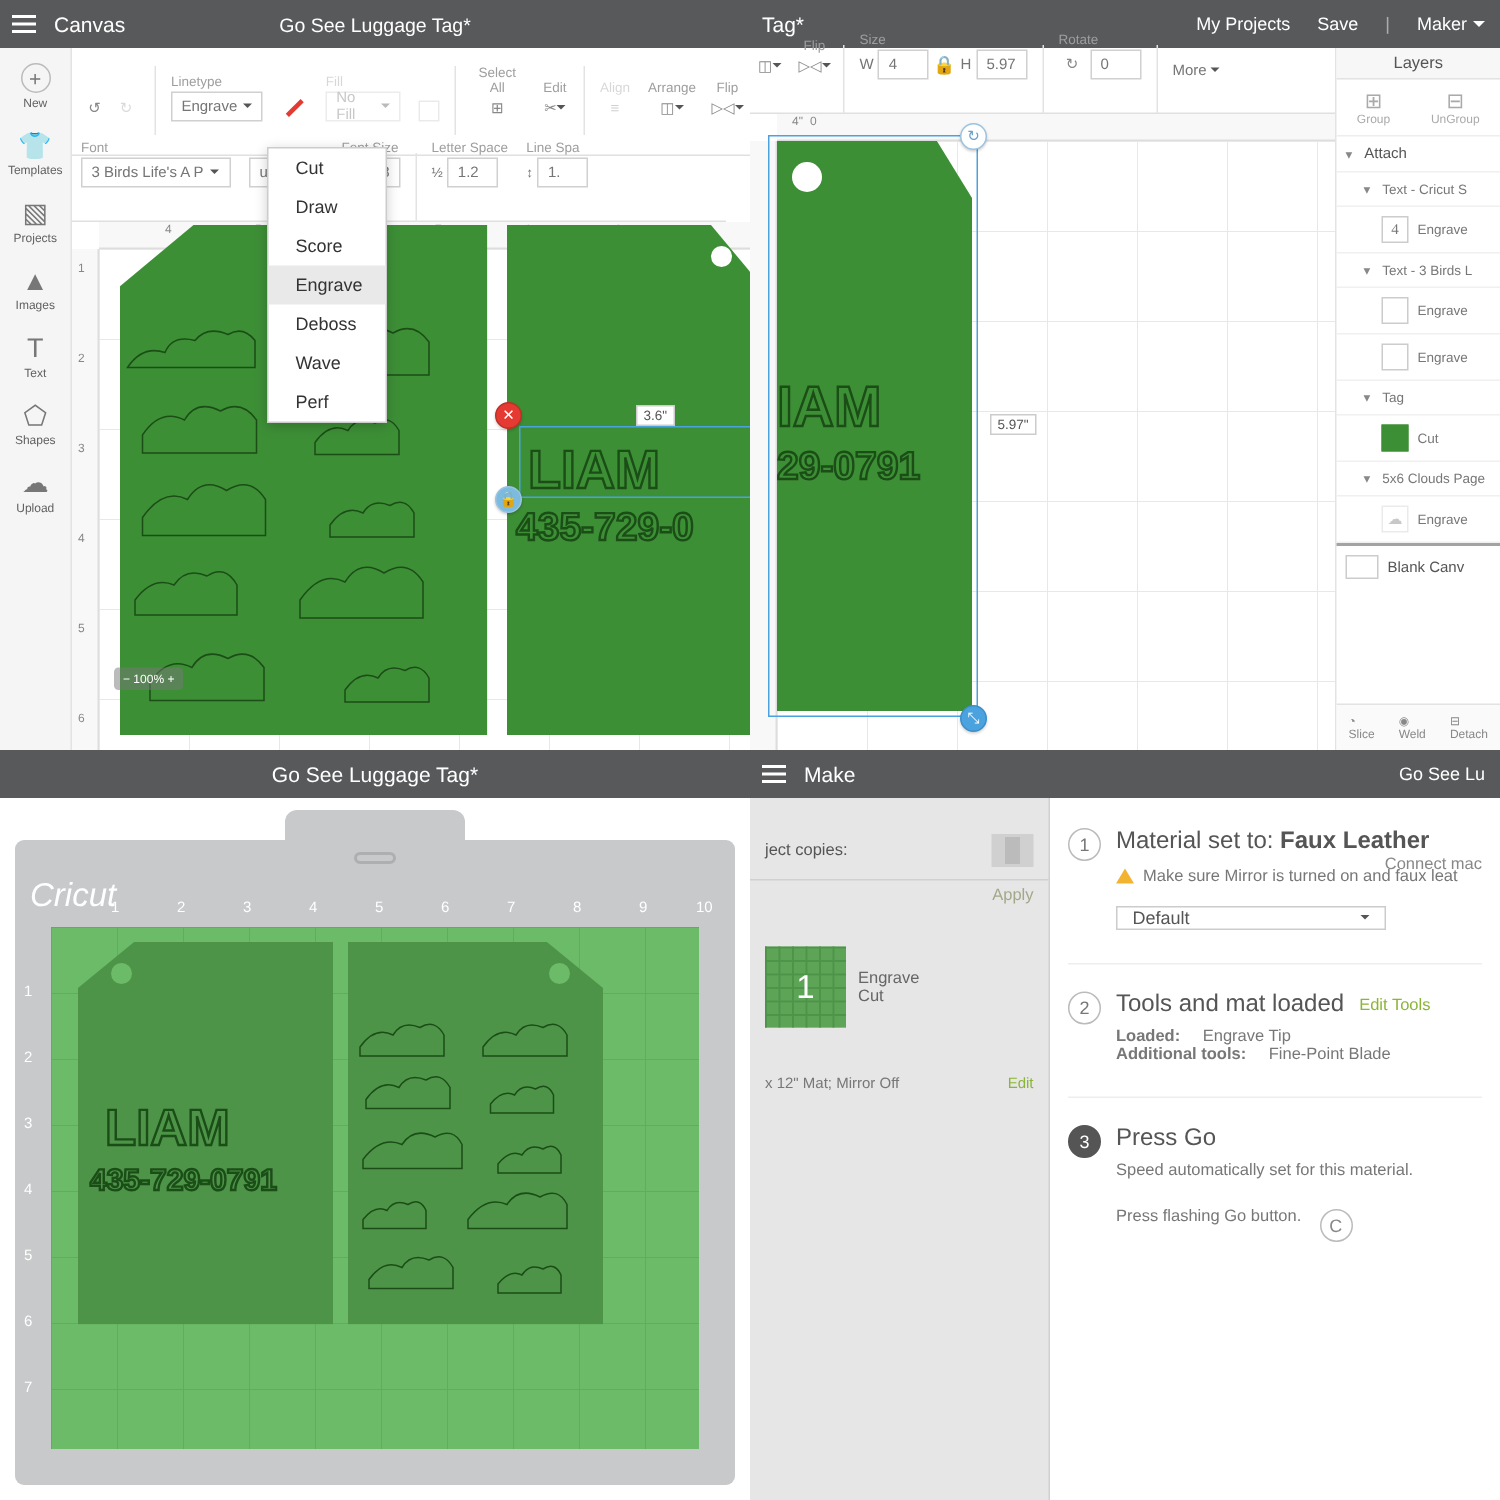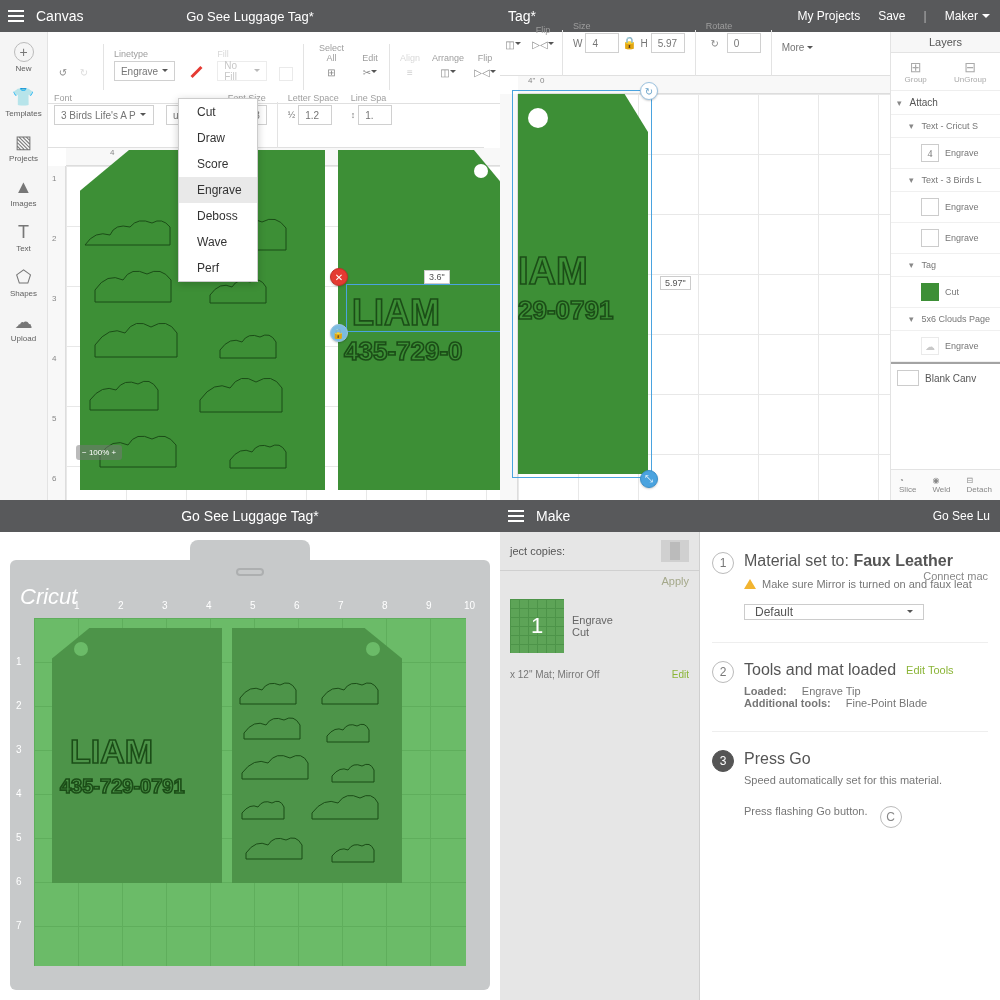--- a/index.html
+++ b/index.html
@@ -96,21 +96,21 @@
   .step-body { flex: 1; }
   .step-title { font-size: 16px; color: #555; margin-bottom: 6px; }
   .step-sub { font-size: 11px; color: #777; display: flex; align-items: center; gap: 6px; }
   .warn-tri { width: 0; height: 0; border: 6px solid transparent; border-bottom: 10px solid #f2b430; position: relative; top: -3px; }
   .sel-box { margin-top: 12px; border: 1px solid #ccc; padding: 0 10px; font-size: 12px; width: 180px; display: flex; justify-content: space-between; align-items: center; color: #555; }
   .edit-link { color: #8bb537; font-size: 10px; cursor: pointer; }
   .connect { position: absolute; right: 12px; top: 38px; font-size: 11px; color: #888; }
   .go-circ { width: 22px; height: 22px; border-radius: 50%; border: 1px solid #bbb; display: inline-flex; align-items: center; justify-content: center; margin-left: 6px; font-size: 12px; color: #888; position: relative; top: 6px; }
 
   
-  .ml-row { padding: 8px 10px; display: flex; align-items: center; gap: 8px; }
+  .ml-row { padding: 8px 10px; display: flex; align-items: center; gap: 8px; margin-top: 16px; }
   .ml-thumb { width: 54px; height: 54px; background: #5da457;
     background-image: linear-gradient(#4d9449 1px, transparent 1px), linear-gradient(90deg, #4d9449 1px, transparent 1px);
     background-size: 9px 9px;
     position: relative; color: #fff; display: flex; align-items: center; justify-content: center; font-size: 22px;
   }
   .apply-btn { color: #a4a88a; font-size: 11px; text-align: right; padding: 4px 10px; }
 
   
   .tagshape { background: #3d8f36; clip-path: polygon(0% 12%, 20% 0%, 100% 0%, 100% 100%, 0% 100%); position: relative; }
   .tagshape.rev { clip-path: polygon(0% 0%, 80% 0%, 100% 12%, 100% 100%, 0% 100%); }

